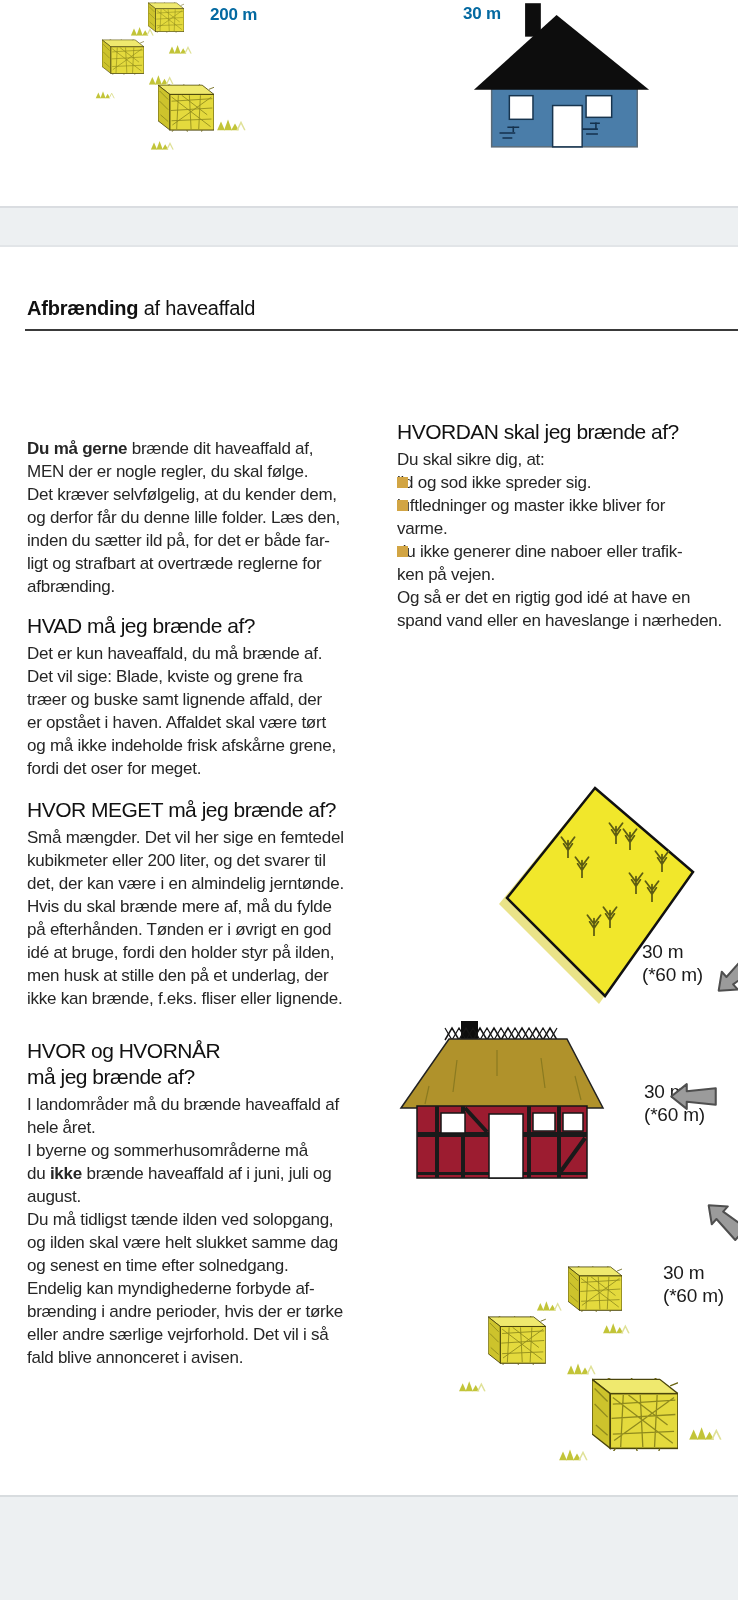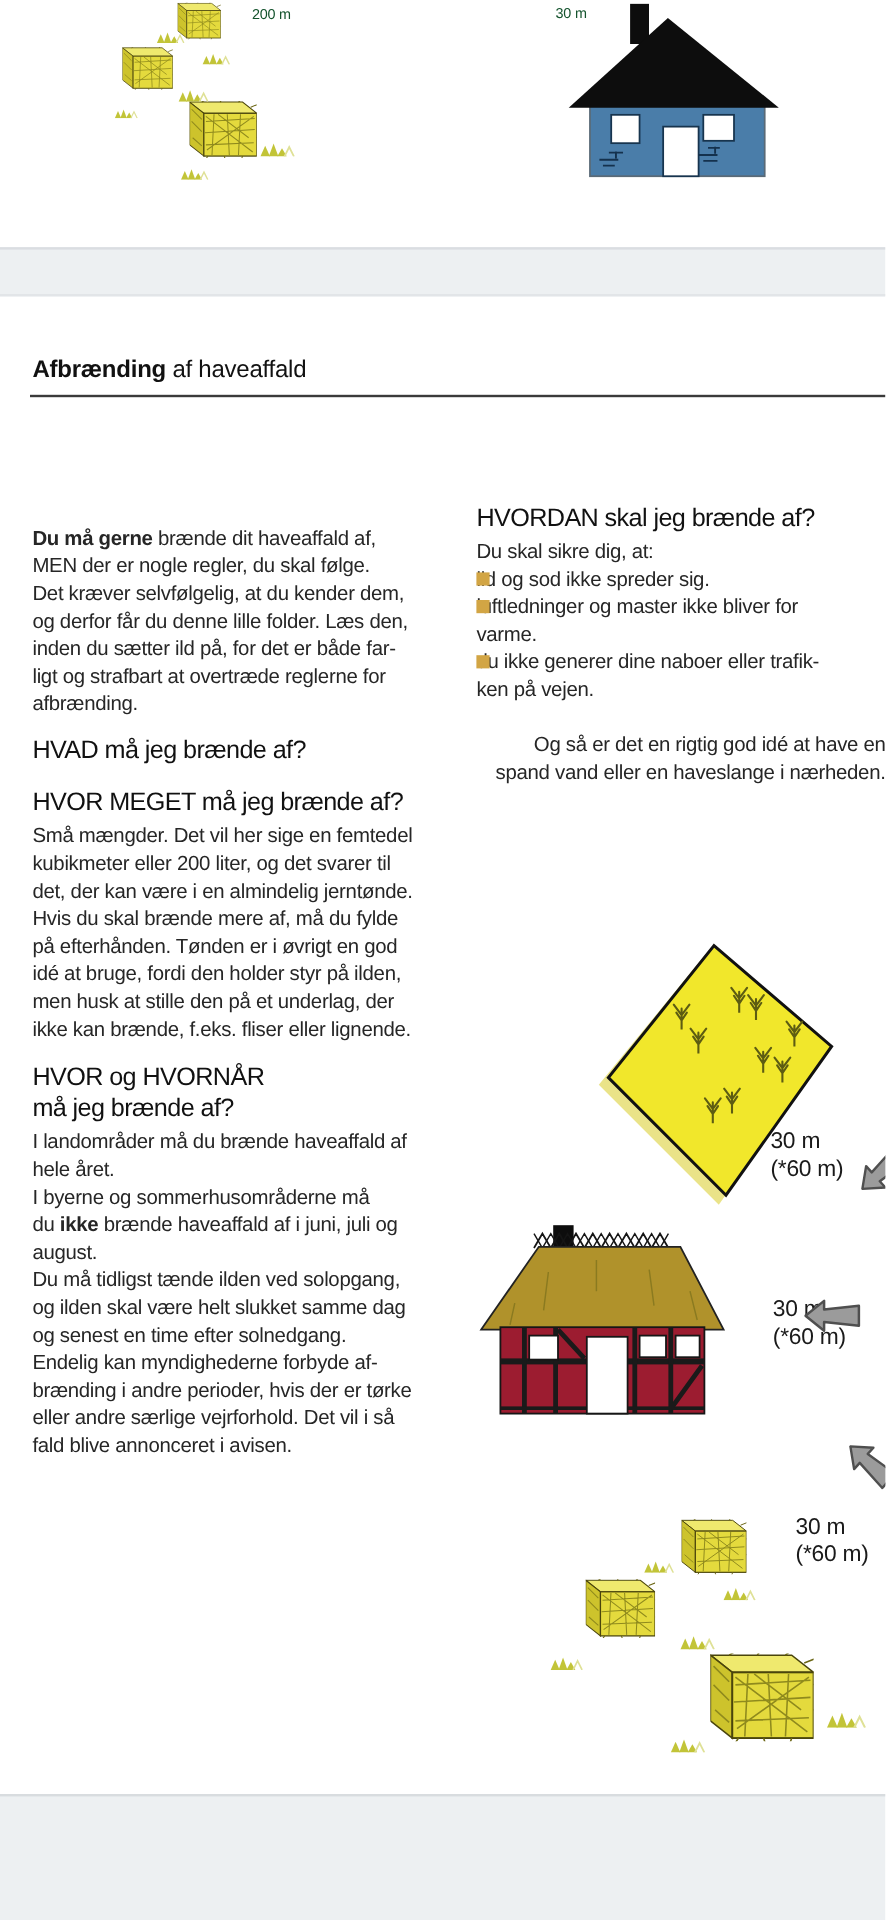--- a/index.html
+++ b/index.html
@@ -19,23 +19,23 @@
   .col{position:absolute;top:437px;}
   .col-left{left:27px;width:352px;}
   .col-right{left:397px;top:419px;width:341px;}
   .body{font-size:17px;line-height:23px;letter-spacing:-0.25px;margin:0;}
   .pre{white-space:pre;}
   h2{font-size:21px;line-height:26px;letter-spacing:-0.5px;color:#111;margin:15px 0 3px 0;font-weight:normal;}
   .col-right h2{margin-top:0;}
   ul.checks{list-style:none;margin:0;padding:0;}
   ul.checks li{position:relative;margin:0;}
   .sq{position:absolute;left:0;top:6px;width:11px;height:11px;}
-  .closing{margin-top:23px;text-align:right;}
+  .closing{}
   .dist-label{font-size:19px;line-height:23px;letter-spacing:-0.2px;color:#1a1a1a;white-space:pre;}
-  .top-label{font-size:12px;letter-spacing:-0.2px;color:#14532d;}
+  .top-label{font-size:17px;letter-spacing:-0.2px;color:#0369a1;font-weight:bold;}
   svg{display:block;overflow:visible;}
   .defs{position:absolute;width:0;height:0;}
 </style>
 </head>
 <body>
 
 <div class="page">
 
   <svg class="defs" aria-hidden="true">
     <defs>
@@ -117,32 +117,38 @@
   <div class="col col-left">
     <p class="body pre"><b>Du må gerne</b><span> brænde dit haveaffald af,
 MEN der er nogle regler, du skal følge.
 Det kræver selvfølgelig, at du kender dem,
 og derfor får du denne lille folder. Læs den,
 inden du sætter ild på, for det er både far-
 ligt og strafbart at overtræde reglerne for
 afbrænding.</span></p>
 
     <h2>HVAD må jeg brænde af?</h2>
+    <p class="body pre">Det er kun haveaffald, du må brænde af.
+Det vil sige: Blade, kviste og grene fra
+træer og buske samt lignende affald, der
+er opstået i haven. Affaldet skal være tørt
+og må ikke indeholde frisk afskårne grene,
+fordi det oser for meget.</p>
 
     <h2 style="margin-top:17px;">HVOR MEGET må jeg brænde af?</h2>
     <p class="body pre">Små mængder. Det vil her sige en femtedel
 kubikmeter eller 200 liter, og det svarer til
 det, der kan være i en almindelig jerntønde.
 Hvis du skal brænde mere af, må du fylde
 på efterhånden. Tønden er i øvrigt en god
 idé at bruge, fordi den holder styr på ilden,
 men husk at stille den på et underlag, der
 ikke kan brænde, f.eks. fliser eller lignende.</p>
 
-    <h2 class="pre" style="margin-top:16px;">HVOR og HVORNÅR
+    <h2 class="pre" style="margin-top:28px;">HVOR og HVORNÅR
 må jeg brænde af?</h2>
     <p class="body pre">I landområder må du brænde haveaffald af
 hele året.</p>
     <p class="body pre"><span>I byerne og sommerhusområderne må
 du </span><b>ikke</b><span> brænde haveaffald af i juni, juli og
 august.</span></p>
     <p class="body pre">Du må tidligst tænde ilden ved solopgang,
 og ilden skal være helt slukket samme dag
 og senest en time efter solnedgang.
 Endelig kan myndighederne forbyde af-

